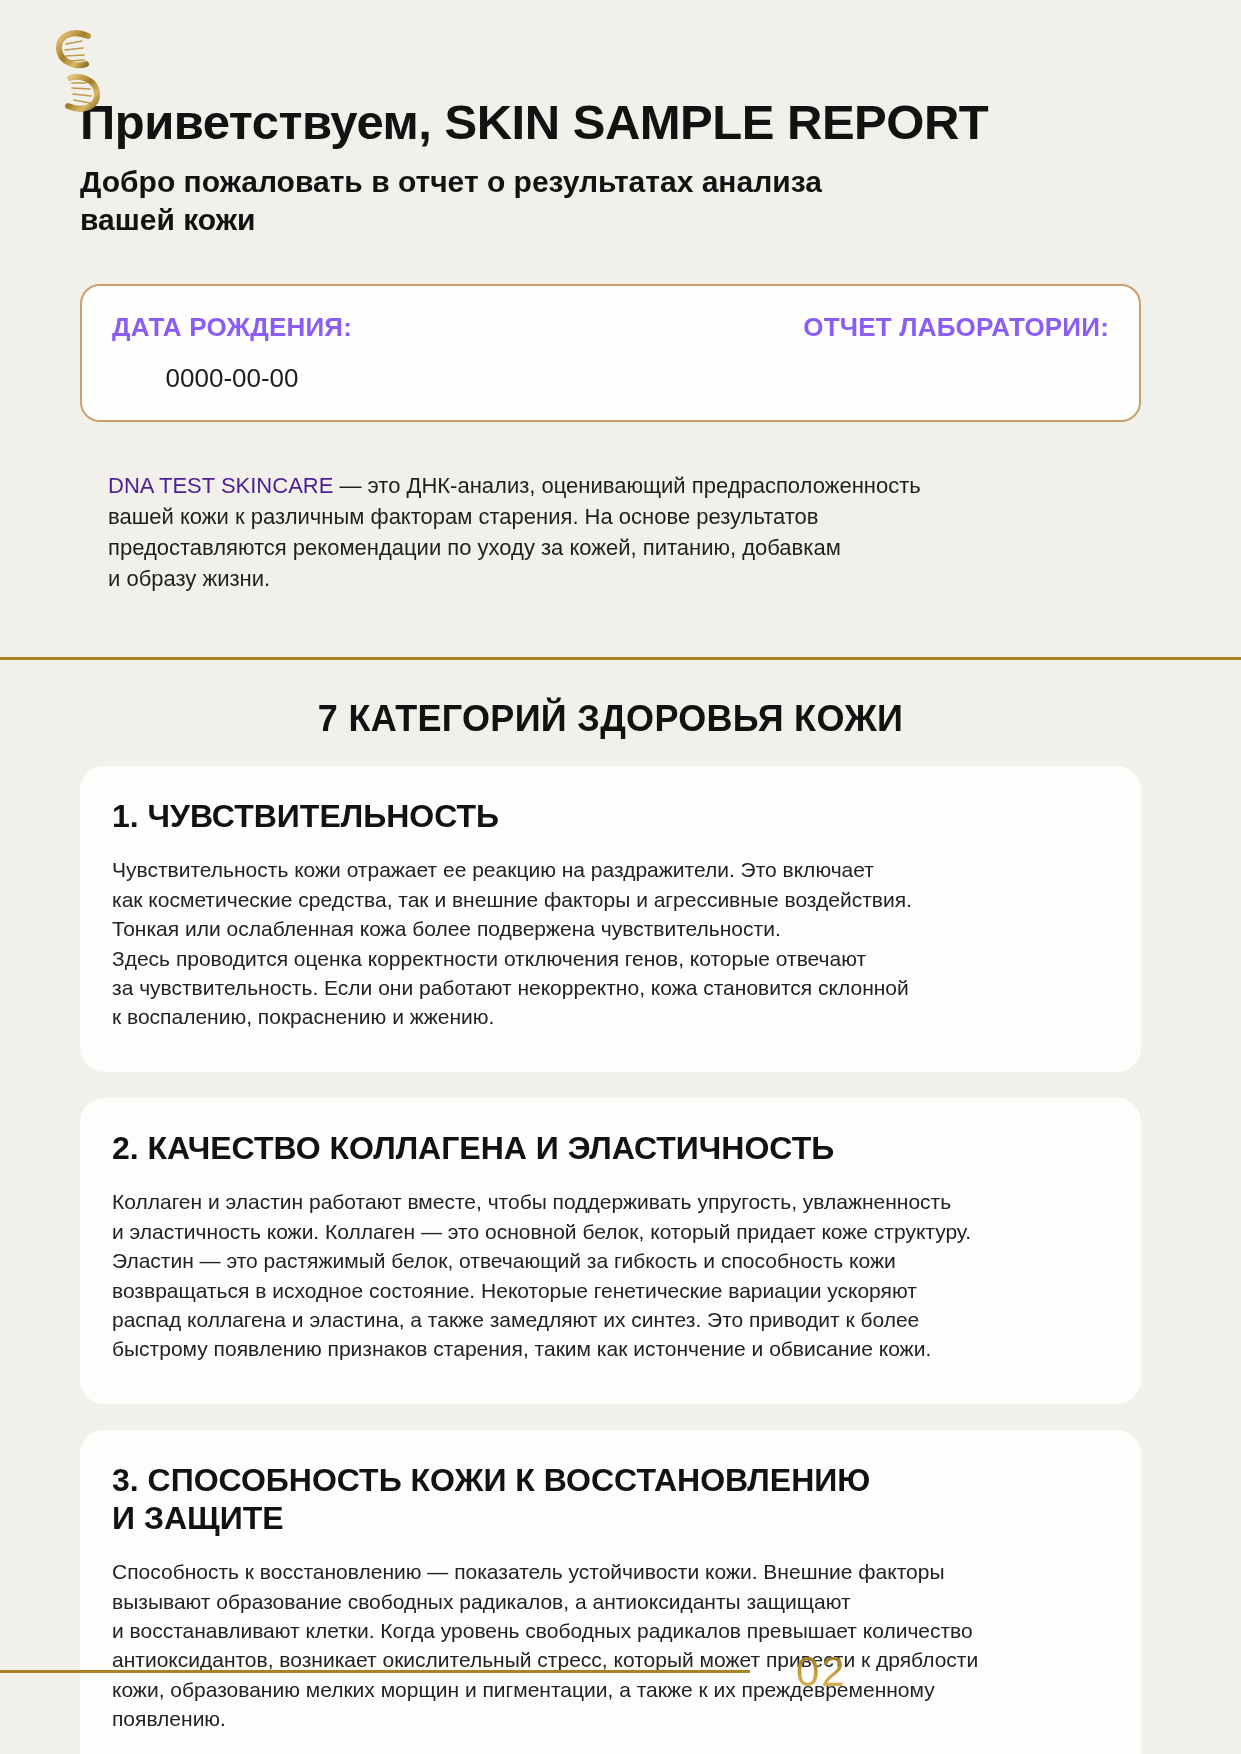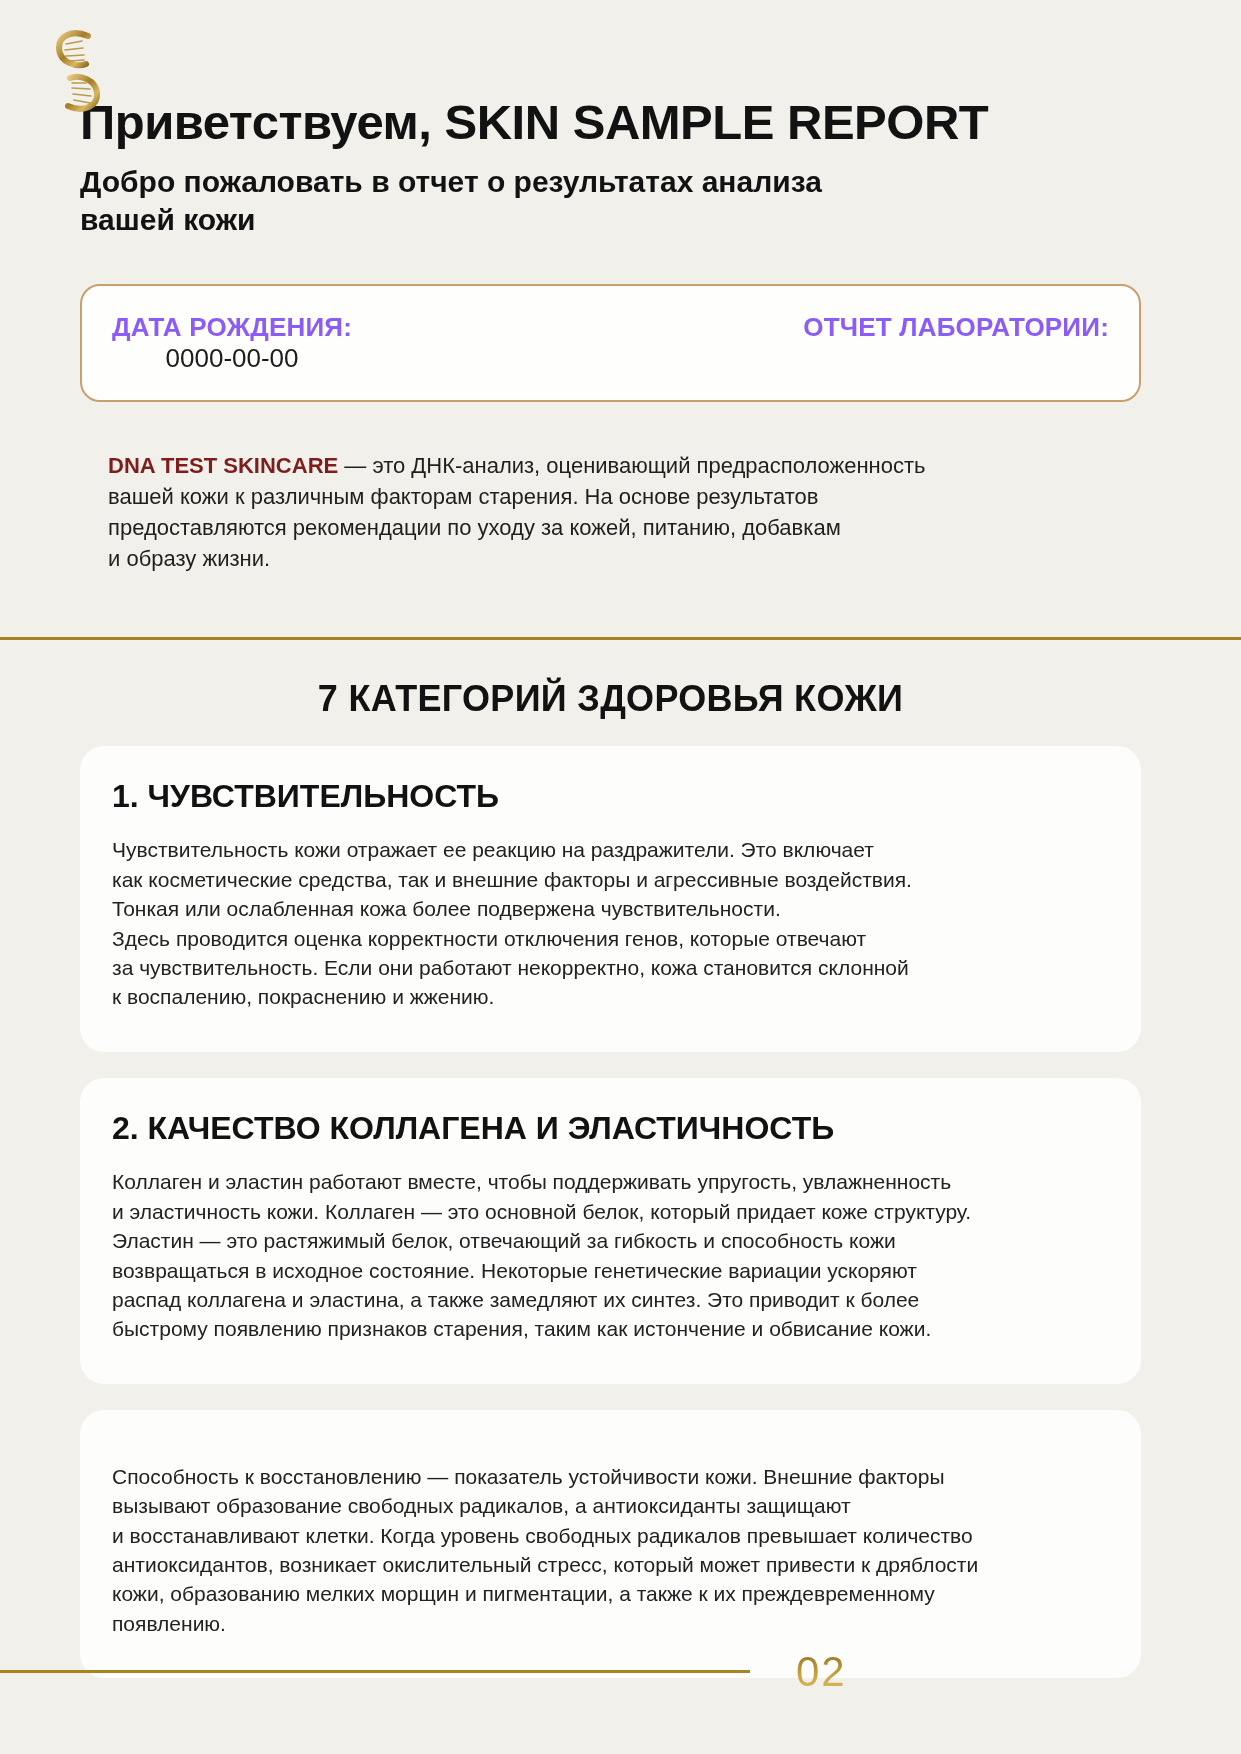--- a/index.html
+++ b/index.html
@@ -50,33 +50,33 @@
     box-sizing: border-box;
   }
   .info-field { text-align: center; }
   .info-label {
     font-size: 26px;
     font-weight: 800;
     color: #8b5cf6;
     letter-spacing: 0.2px;
   }
   .info-value {
-    margin-top: 0;
+    margin-top: 20px;
     font-size: 26px;
     font-weight: 400;
     color: #1d1d1d;
   }
   .intro {
     margin: 48px 0 0 28px;
     font-size: 22px;
     line-height: 1.42;
     color: #1f1f1f;
     white-space: pre-line;
   }
-  .intro .lead { font-weight: 700; color: #7f1d1d; margin-top: 28px; }
+  .intro .lead { font-weight: 400; color: #4c1d95; margin-top: 28px; }
   .divider {
     margin-top: 62px;
     margin-left: -80px;
     width: 1241px;
     height: 3px;
     background: #a9831f;
     border: 0;
   }
   .section-title {
     margin: 38px 0 0 0;
@@ -197,20 +197,22 @@
       <h3 class="card-heading">2. КАЧЕСТВО КОЛЛАГЕНА И ЭЛАСТИЧНОСТЬ</h3>
       <p class="card-body">Коллаген и эластин работают вместе, чтобы поддерживать упругость, увлажненность
 и эластичность кожи. Коллаген — это основной белок, который придает коже структуру.
 Эластин — это растяжимый белок, отвечающий за гибкость и способность кожи
 возвращаться в исходное состояние. Некоторые генетические вариации ускоряют
 распад коллагена и эластина, а также замедляют их синтез. Это приводит к более
 быстрому появлению признаков старения, таким как истончение и обвисание кожи.</p>
     </div>
 
     <div class="card">
+      <h3 class="card-heading">3. СПОСОБНОСТЬ КОЖИ К ВОССТАНОВЛЕНИЮ
+И ЗАЩИТЕ</h3>
       <p class="card-body">Способность к восстановлению — показатель устойчивости кожи. Внешние факторы
 вызывают образование свободных радикалов, а антиоксиданты защищают
 и восстанавливают клетки. Когда уровень свободных радикалов превышает количество
 антиоксидантов, возникает окислительный стресс, который может привести к дряблости
 кожи, образованию мелких морщин и пигментации, а также к их преждевременному
 появлению.</p>
     </div>
 
   </div>
 

